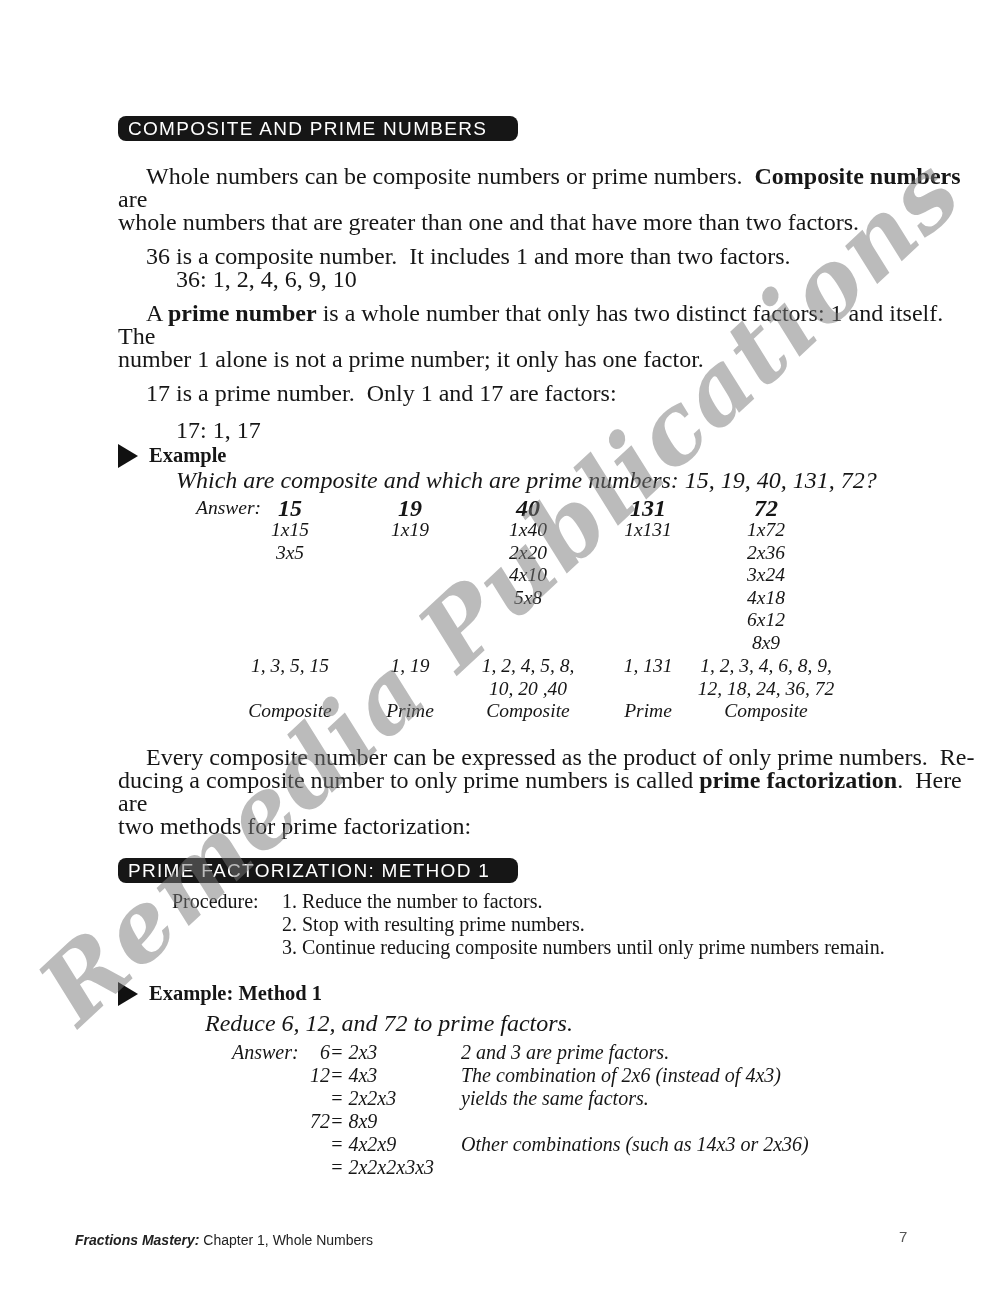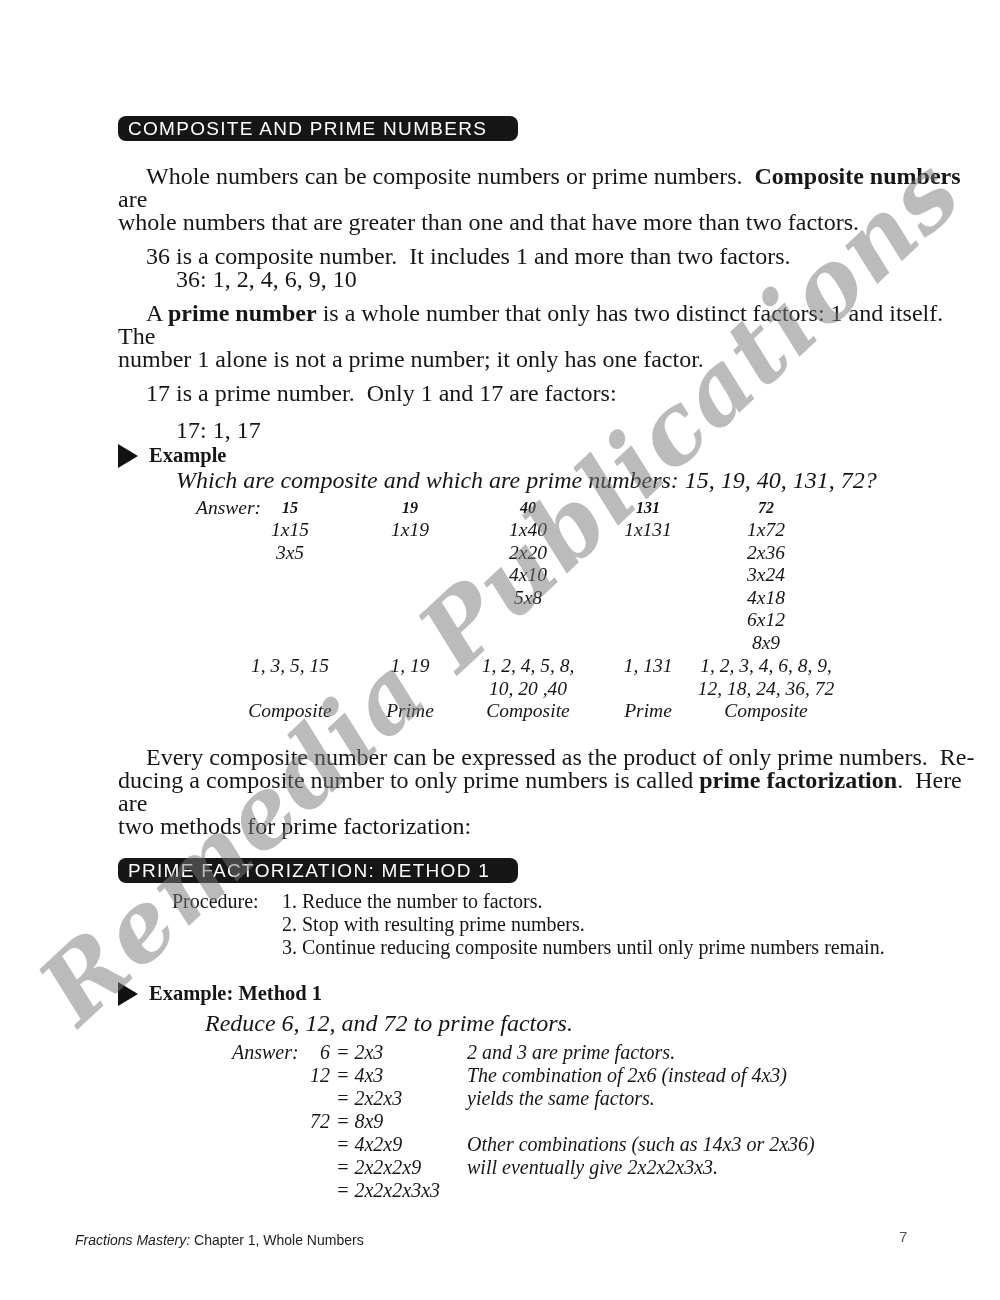--- a/index.html
+++ b/index.html
@@ -21,34 +21,34 @@
   .mt24{margin-top:24px;}.mt21{margin-top:21px;}.mt20{margin-top:20px;}.mt17{margin-top:17px;}
   .mt15{margin-top:11px;}.mt14{margin-top:14px;}.mt13{}.mt7{margin-top:7px;}
   .mt6{margin-top:6px;}.mt5{margin-top:5px;}.mt0{margin-top:0;}
   .ex-head{display:flex;align-items:center;height:27px;}
   .tri{width:0;height:0;border-left:20px solid #111;border-top:12px solid transparent;
         border-bottom:12px solid transparent;margin-right:11px;}
   .ex-label{font-weight:bold;font-size:20.5px;}
   .ftable{position:relative;height:232px;font-style:italic;font-size:19.5px;line-height:22.5px;}
   .ft-answer{position:absolute;left:78px;top:0;}
   .ft-col{position:absolute;top:0;width:200px;text-align:center;}
-  .ft-head{font-weight:bold;height:22px;font-size:16px;}
+  .ft-head{font-weight:bold;height:22px;font-size:24px;}
   .ft-factors{position:absolute;top:158px;width:100%;}
   .ft-class{position:absolute;top:203px;width:100%;}
   .proc{position:relative;padding-left:164px;font-size:20px;line-height:23px;}
   .proc-label{position:absolute;left:54px;top:0;}
   .proc-item{width:600px;padding-left:31px;text-indent:-31px;}
   .ans2{position:relative;font-style:italic;font-size:20px;line-height:23px;}
   .ans2-label{position:absolute;left:114px;top:0;}
   .ans2-row{display:flex;}
   .a-lhs{width:212px;text-align:right;}
-  .a-rhs{margin-left:6px;width:131px;font-family:Liberation Serif, serif;}
+  .a-rhs{width:131px;font-family:Liberation Serif, serif;}
   .footer{position:absolute;left:75px;top:1232px;font-family:"Liberation Sans",sans-serif;
         font-size:14px;color:#222;z-index:6;}
-  .footer .book{font-weight:normal;font-style:italic;}
+  .footer .book{font-weight:bold;font-style:italic;}
   .pagenum{position:absolute;left:899px;top:1228px;font-family:"Liberation Sans",sans-serif;
         font-size:15px;color:#555;z-index:6;}
 </style>
 </head>
 <body>
 
 <div class="page">
   <div class="watermark">Remedia Publications</div>
 
   <div class="content">
@@ -152,25 +152,20 @@
           <span class="a-rhs">= 8x9</span>
           <span class="a-com"></span>
         </div>
         <div class="ans2-row">
           <span class="a-lhs"></span>
           <span class="a-rhs">= 4x2x9</span>
           <span class="a-com">Other combinations (such as 14x3 or 2x36)</span>
         </div>
         <div class="ans2-row">
           <span class="a-lhs"></span>
-          <span class="a-rhs">= 2x2x2x9</span>
-          <span class="a-com">will eventually give 2x2x2x3x3.</span>
-        </div>
-        <div class="ans2-row">
-          <span class="a-lhs"></span>
           <span class="a-rhs">= 2x2x2x3x3</span>
           <span class="a-com"></span>
         </div>
       </div>
   </div>
 
   <div class="footer">
     <span class="book">Fractions Mastery:</span><span> Chapter 1, Whole Numbers</span>
   </div>
   <div class="pagenum">7</div>

